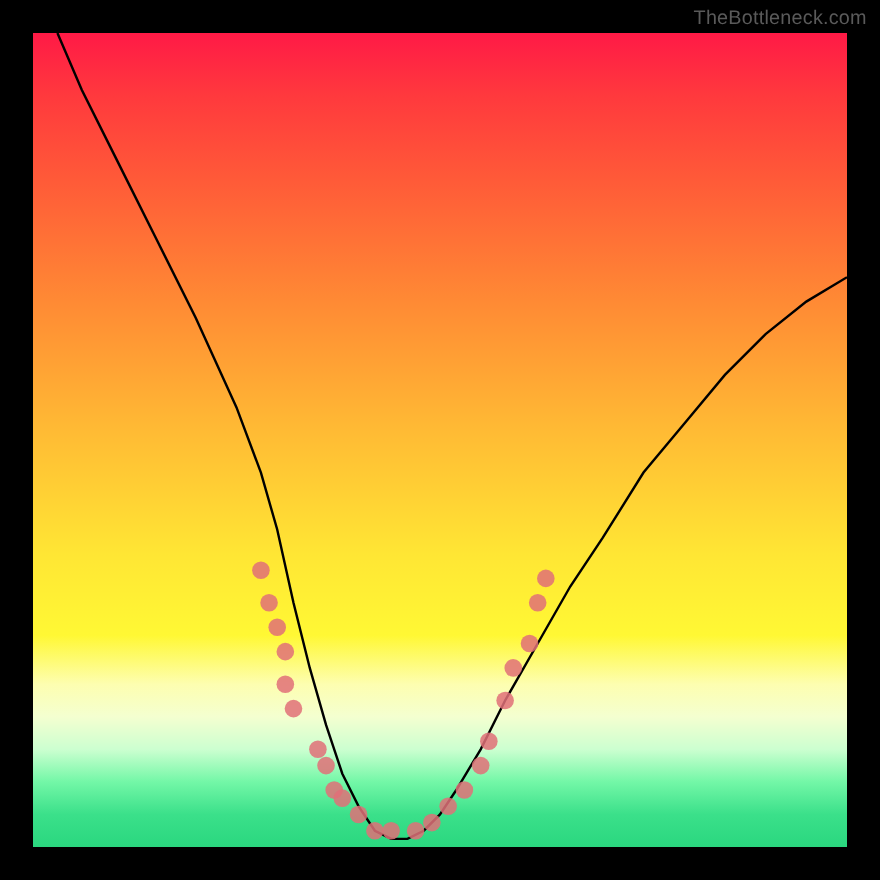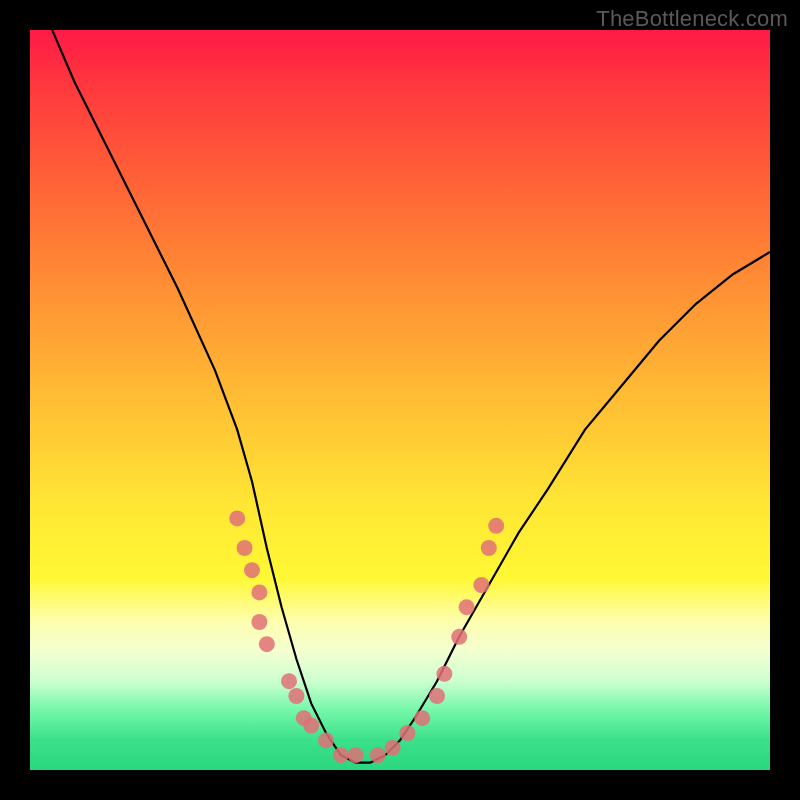--- a/index.html
+++ b/index.html
@@ -39,21 +39,21 @@
       #73f7a7 92%,
       #3be08a 96%,
       #2ad77f 100%
     );
   }
   .watermark {
     position: absolute;
     top: 6px;
     right: 12px;
     color: #5a5a5a;
-    font-size: 22px;
+    font-size: 18px;
     font-weight: 500;
     letter-spacing: 0.2px;
   }
   svg.curve {
     position: absolute;
     top: 0; left: 0;
     width: 740px;
     height: 740px;
   }
 </style>

